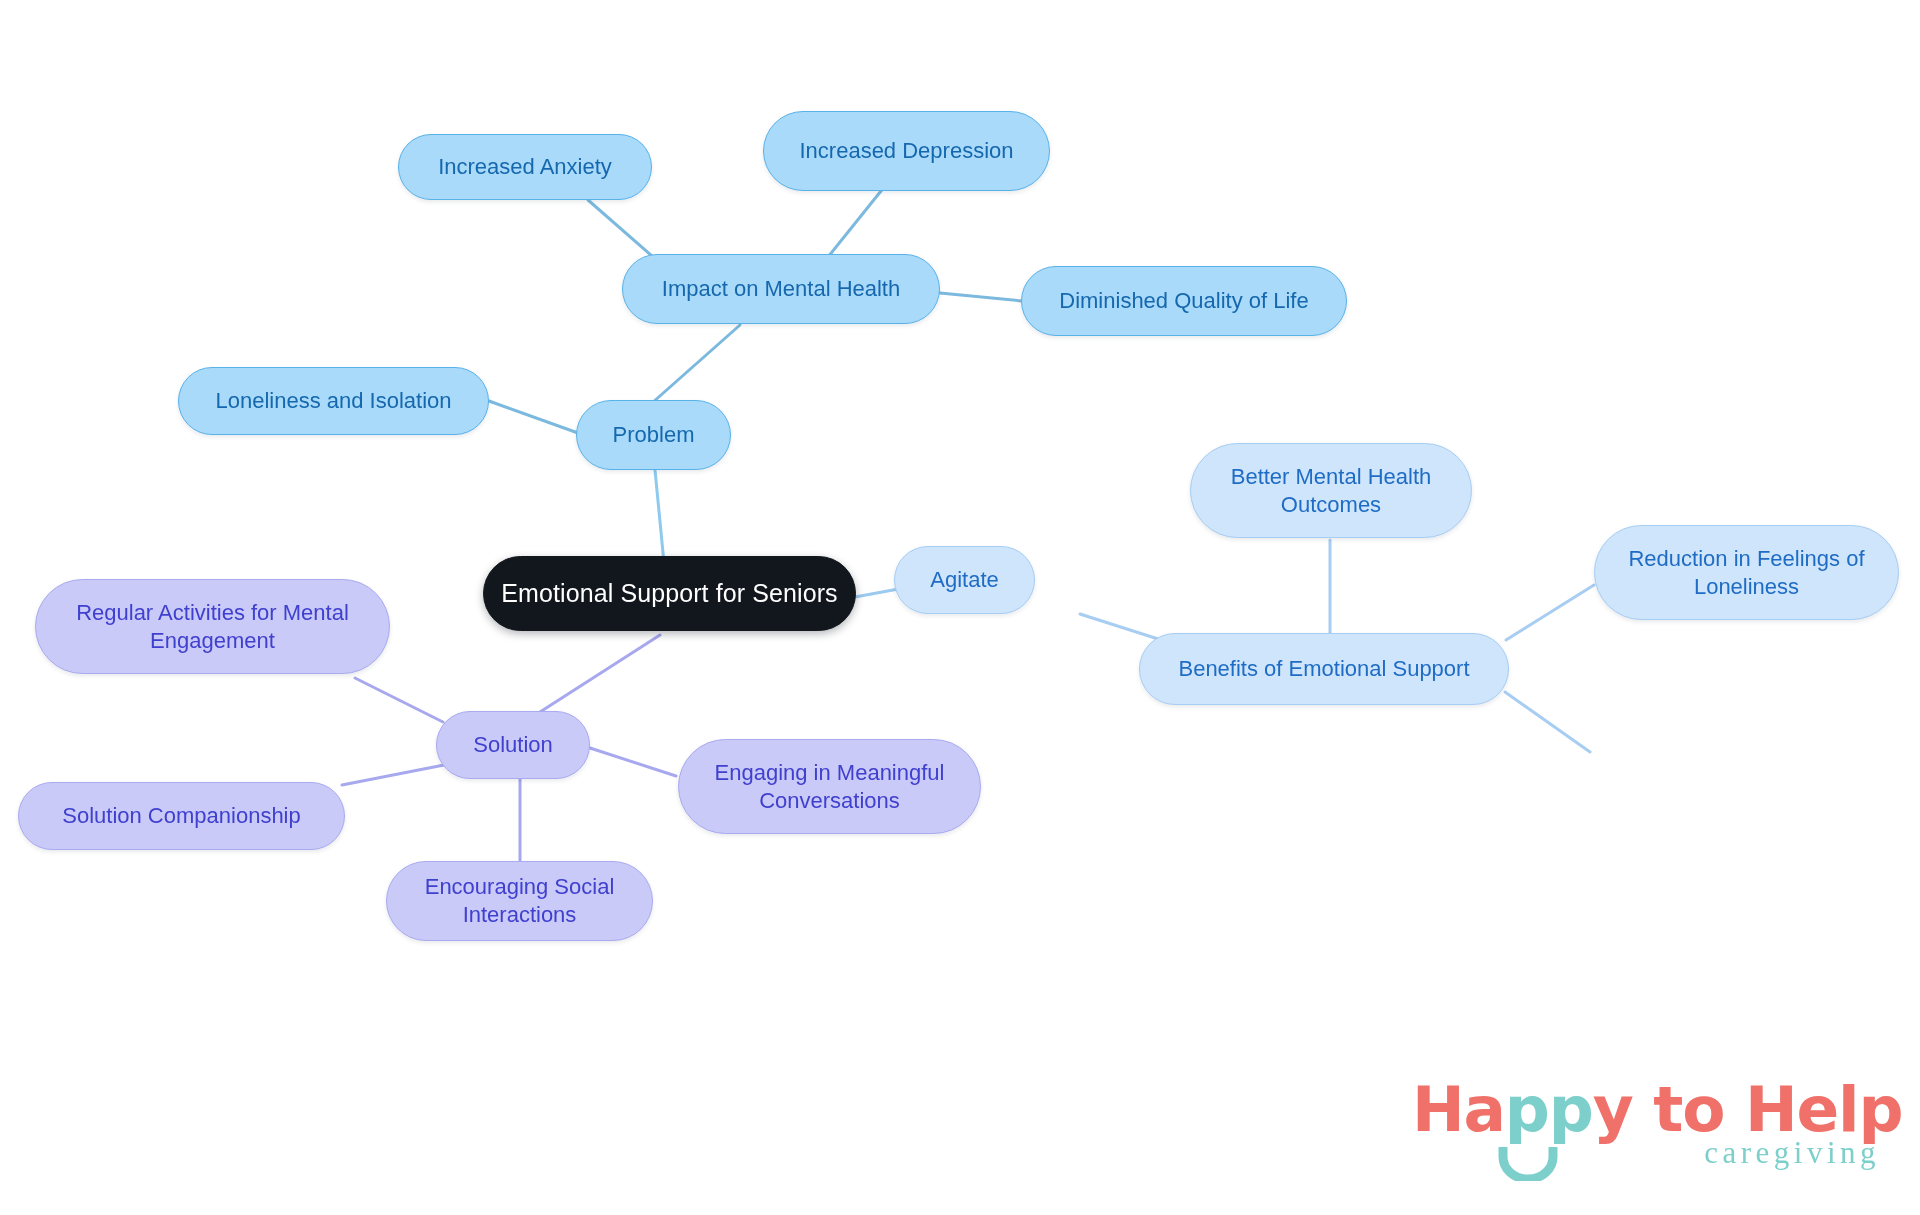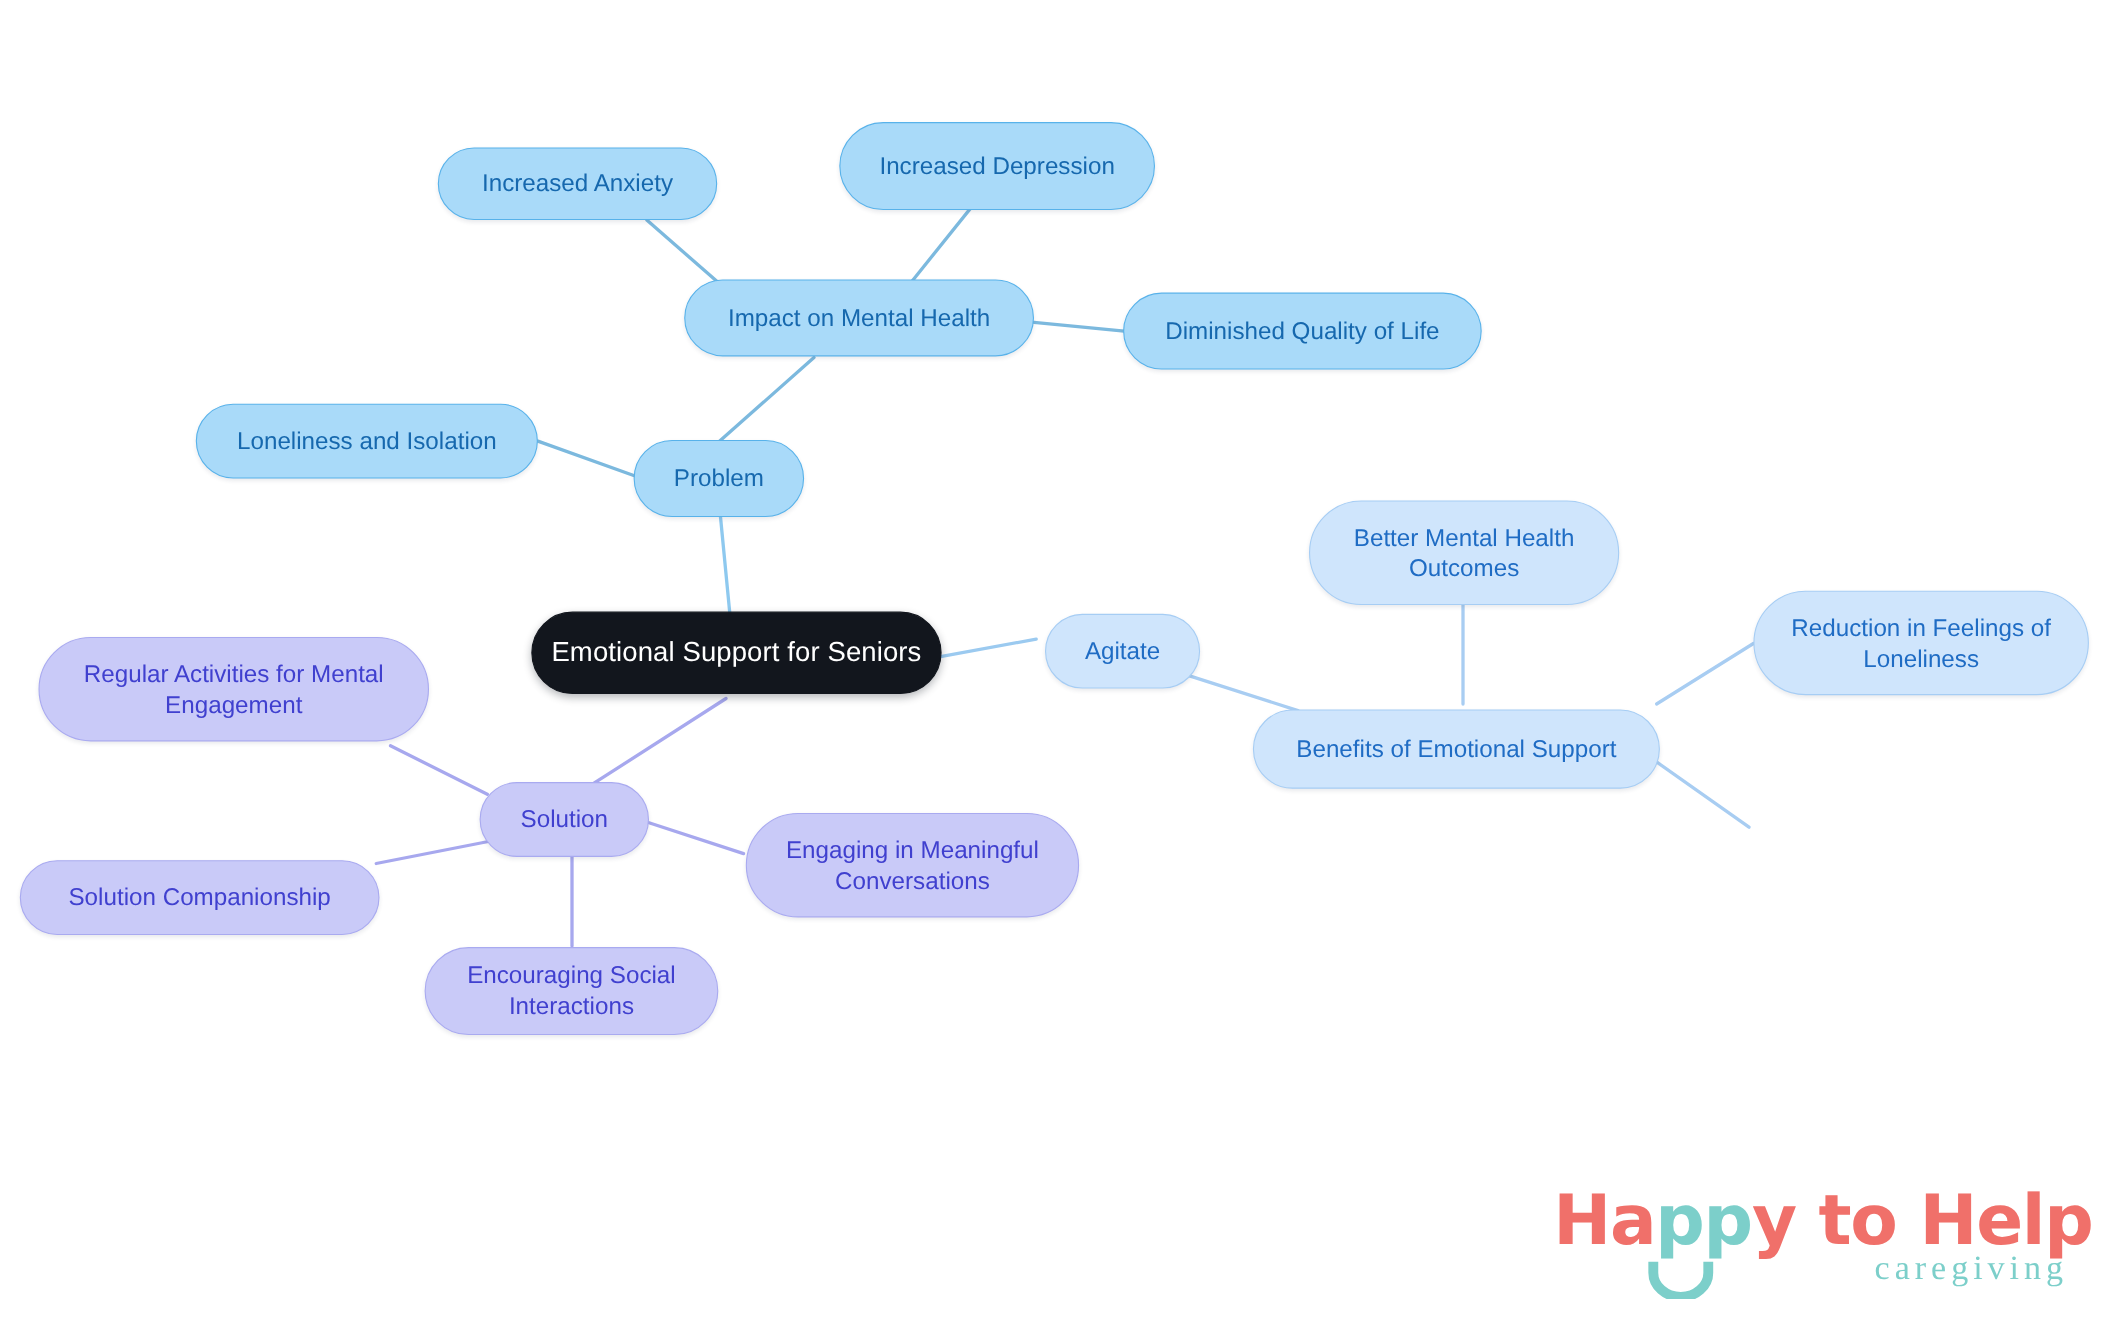--- a/index.html
+++ b/index.html
@@ -66,21 +66,20 @@
     color: #1668ae;
     font-size: 22px;
   }
 
   
   .node.pale {
     background: #cfe5fc;
     border-color: #a6cdf4;
     color: #1f6cc4;
     font-size: 22px;
-    margin-top: 12px;
   }
 
   
   .node.lav {
     background: #c9caf8;
     border-color: #a9aaf0;
     color: #4040cf;
     font-size: 22px;
   }
 
@@ -170,21 +169,21 @@
   <div class="node sky" style="left:178px; top:367px; width:311px; height:68px;">Loneliness and Isolation</div>
 
   <div class="node sky" style="left:622px; top:254px; width:318px; height:70px;">Impact on Mental Health</div>
 
   <div class="node sky" style="left:398px; top:134px; width:254px; height:66px;">Increased Anxiety</div>
 
   <div class="node sky" style="left:763px; top:111px; width:287px; height:80px;">Increased Depression</div>
 
   <div class="node sky" style="left:1021px; top:266px; width:326px; height:70px;">Diminished Quality of Life</div>
 
-  <div class="node pale" style="left:950px; top:546px; width:141px; height:68px;text-align:right;">Agitate</div>
+  <div class="node pale" style="left:894px; top:546px; width:141px; height:68px;text-align:right;">Agitate</div>
 
   <div class="node pale" style="left:1139px; top:633px; width:370px; height:72px;">Benefits of Emotional Support</div>
 
   <div class="node pale" style="left:1190px; top:443px; width:282px; height:95px;">Better Mental Health
 Outcomes</div>
 
   <div class="node pale" style="left:1594px; top:525px; width:305px; height:95px;">Reduction in Feelings of
 Loneliness</div>
 
 

